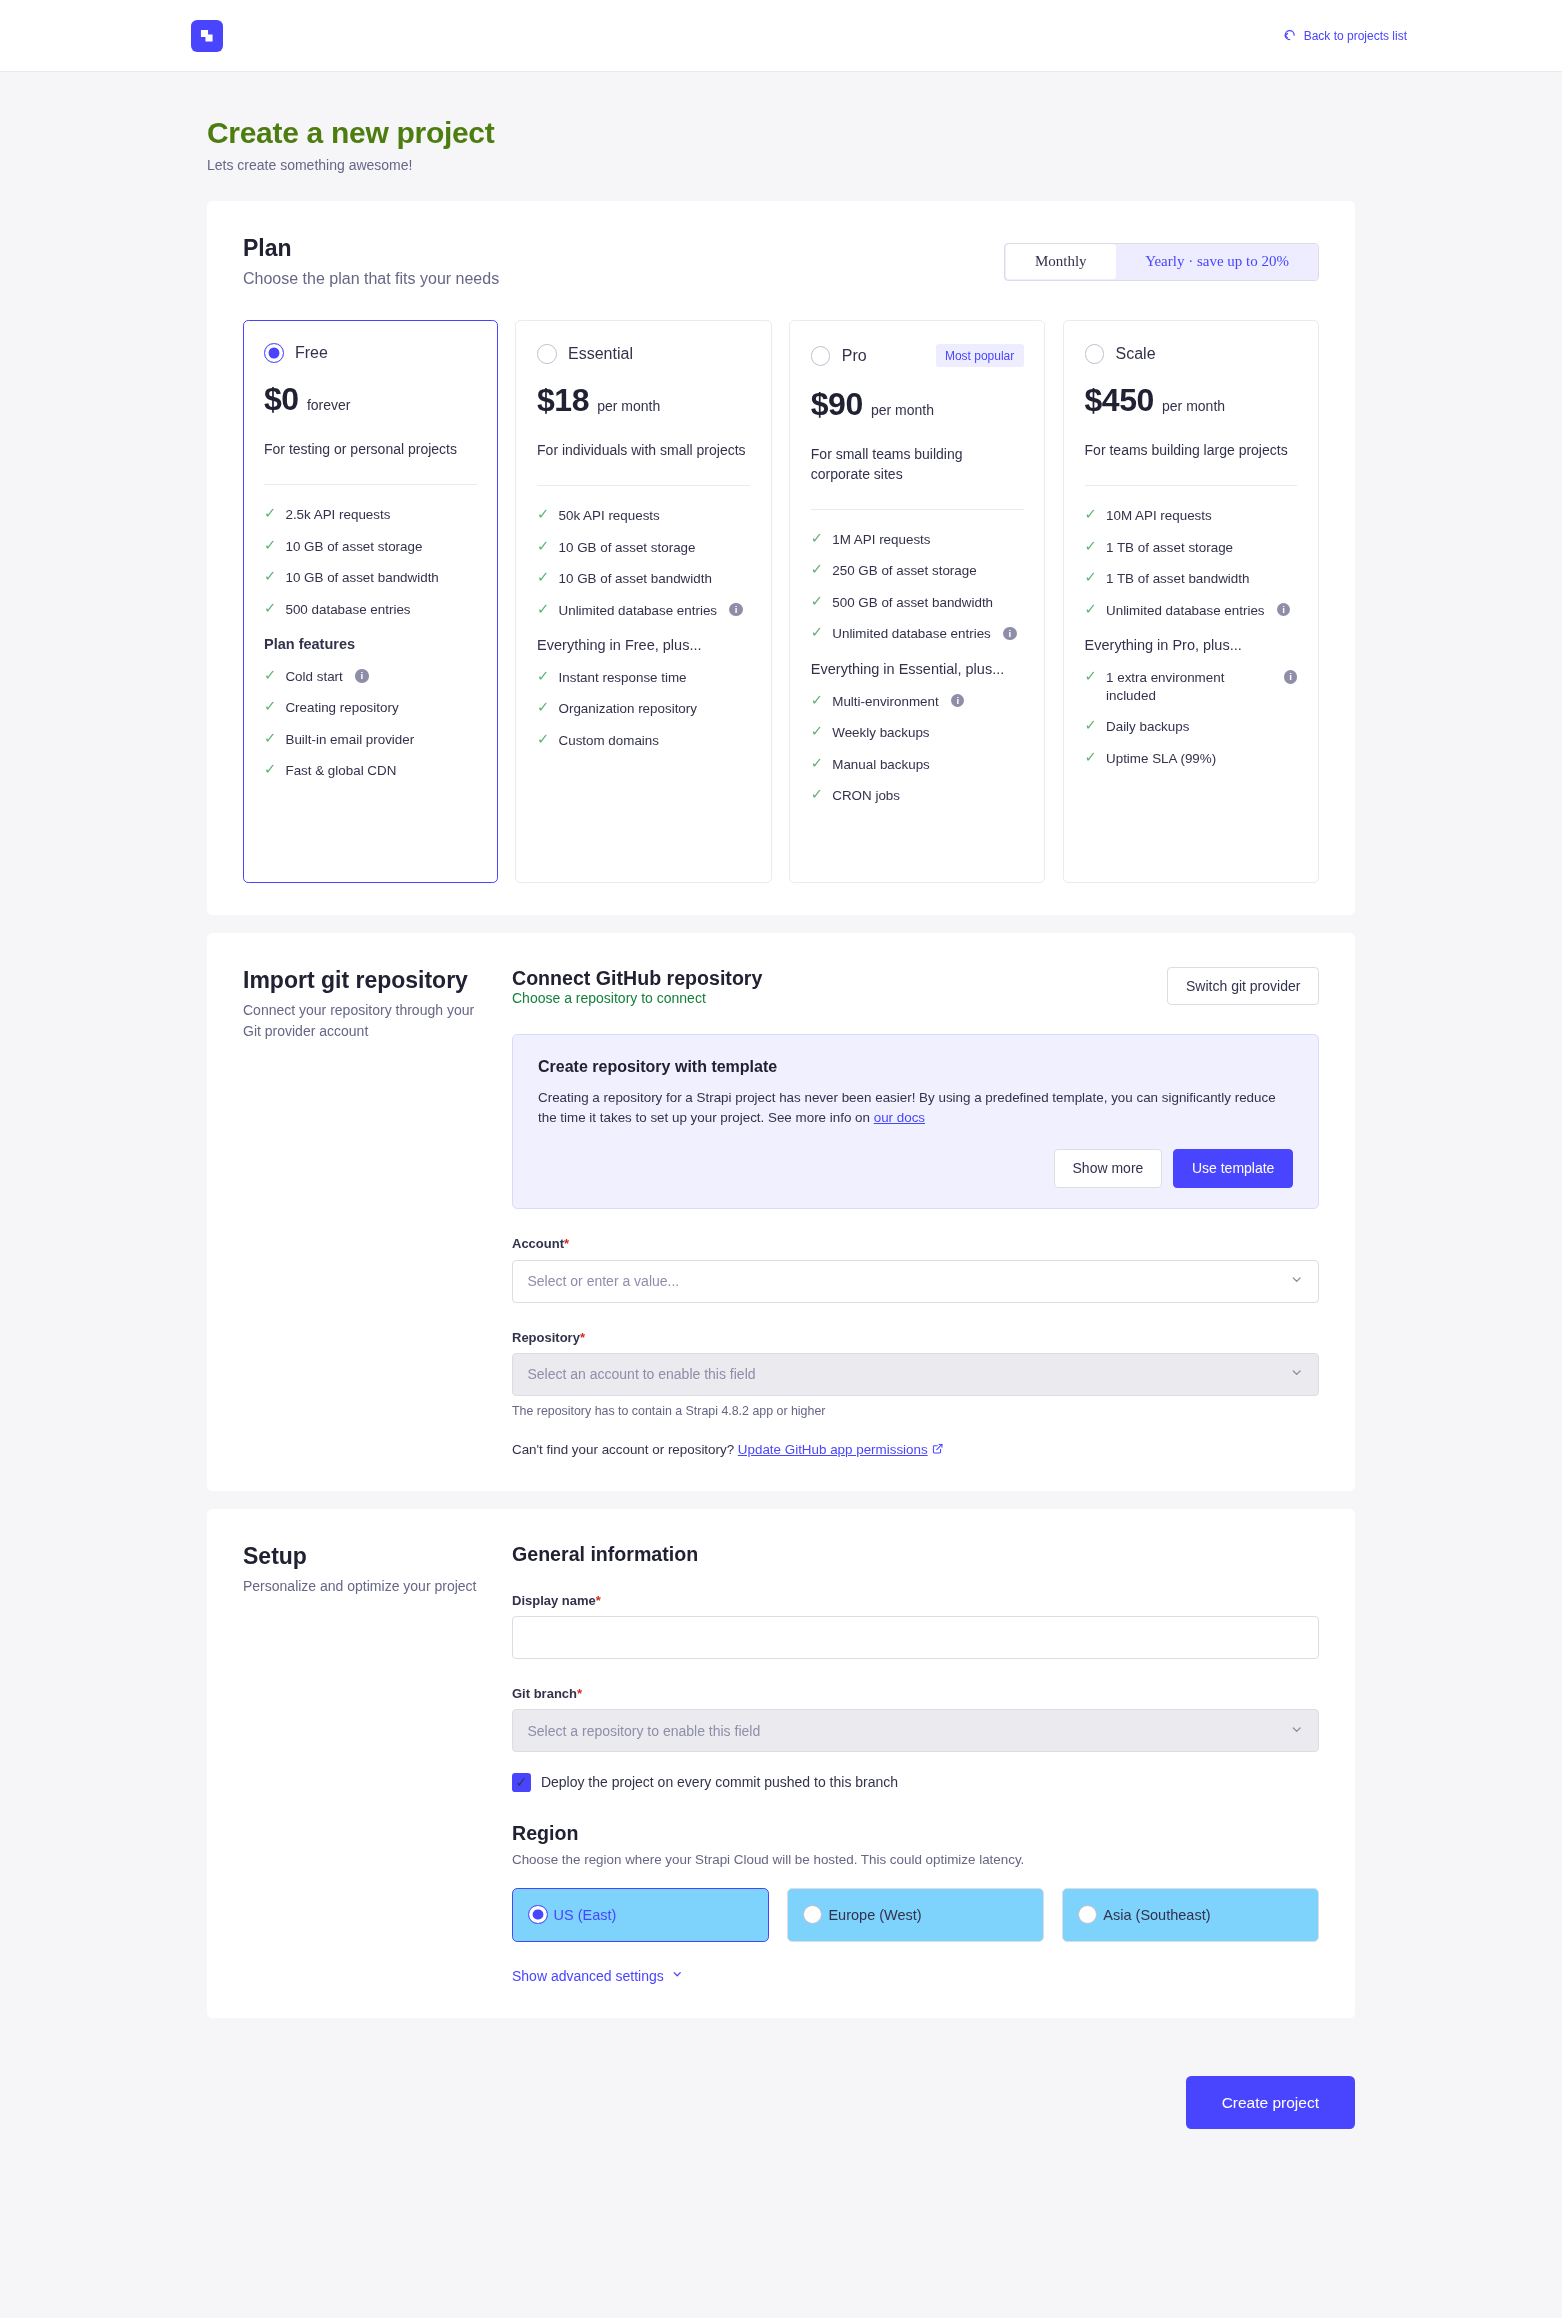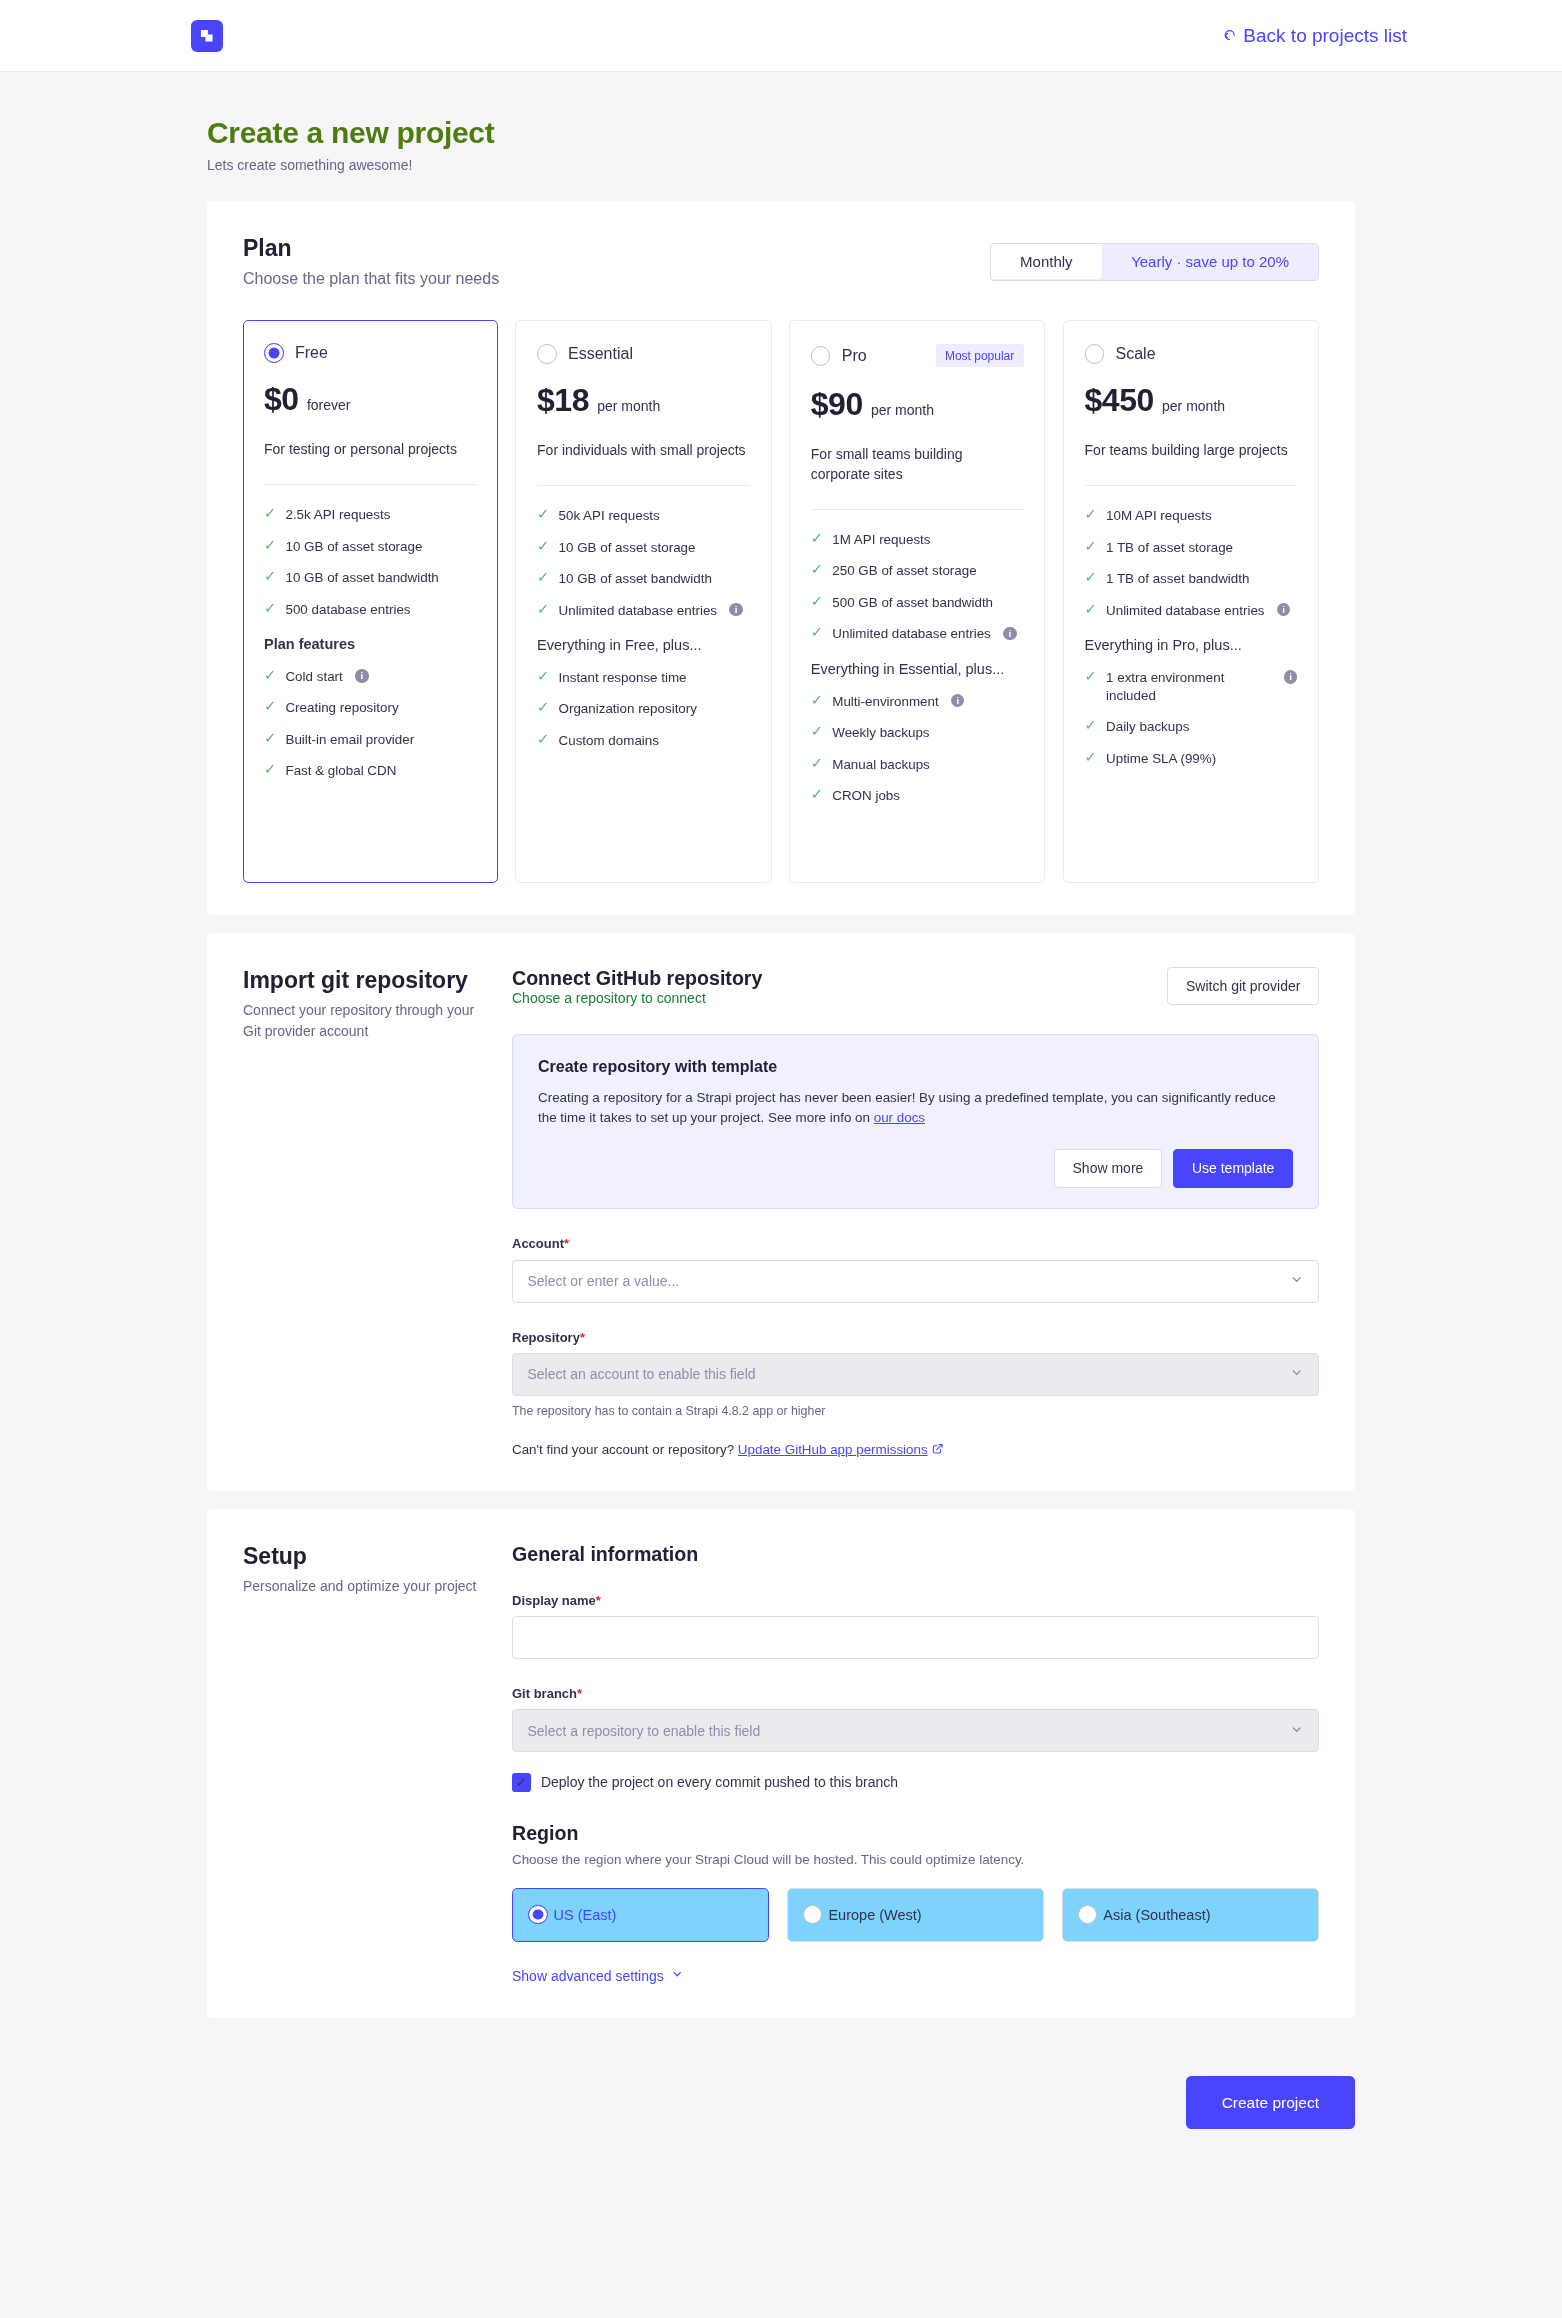--- a/index.html
+++ b/index.html
@@ -24,21 +24,21 @@
   }
   .logo {
     width: 32px; height: 32px;
     background: #4945ff;
     border-radius: 6.2px;
     display: flex; align-items: center; justify-content: center;
   }
   .logo svg { display: block; }
   .back-link {
     display: flex; align-items: center; gap: 7.2px;
-    color: #4945ff; font-size: 19px;
+    color: #4945ff; font-size: 12px;
   }
   .back-link .ico { display: flex; }
 
   
   .page { padding: 0 207px; }
   .page-head { padding: 44px 0 28px 0; }
   .page-title { font-size: 30px; font-weight: 700; color: #4d7c0f; letter-spacing: -0.3px; }
   .page-sub { font-size: 14px; color: #666687; margin-top: 7.2px; }
 
   .card {
@@ -60,20 +60,21 @@
     overflow: hidden;
     background: #eeedff;
     height: 38px;
   }
   .billing-opt {
     display: flex; align-items: center; justify-content: center;
     font-size: 15px;
     padding: 0 29px;
     color: #4945ff;
     background: #eeedff;
+    font-family: Liberation Serif, serif;
   }
   .billing-opt.active {
     background: #ffffff;
     color: #32324d;
     font-weight: 400;
     border-radius: 3.6px;
     margin: 0.5px;
   }
 
   .plans {

